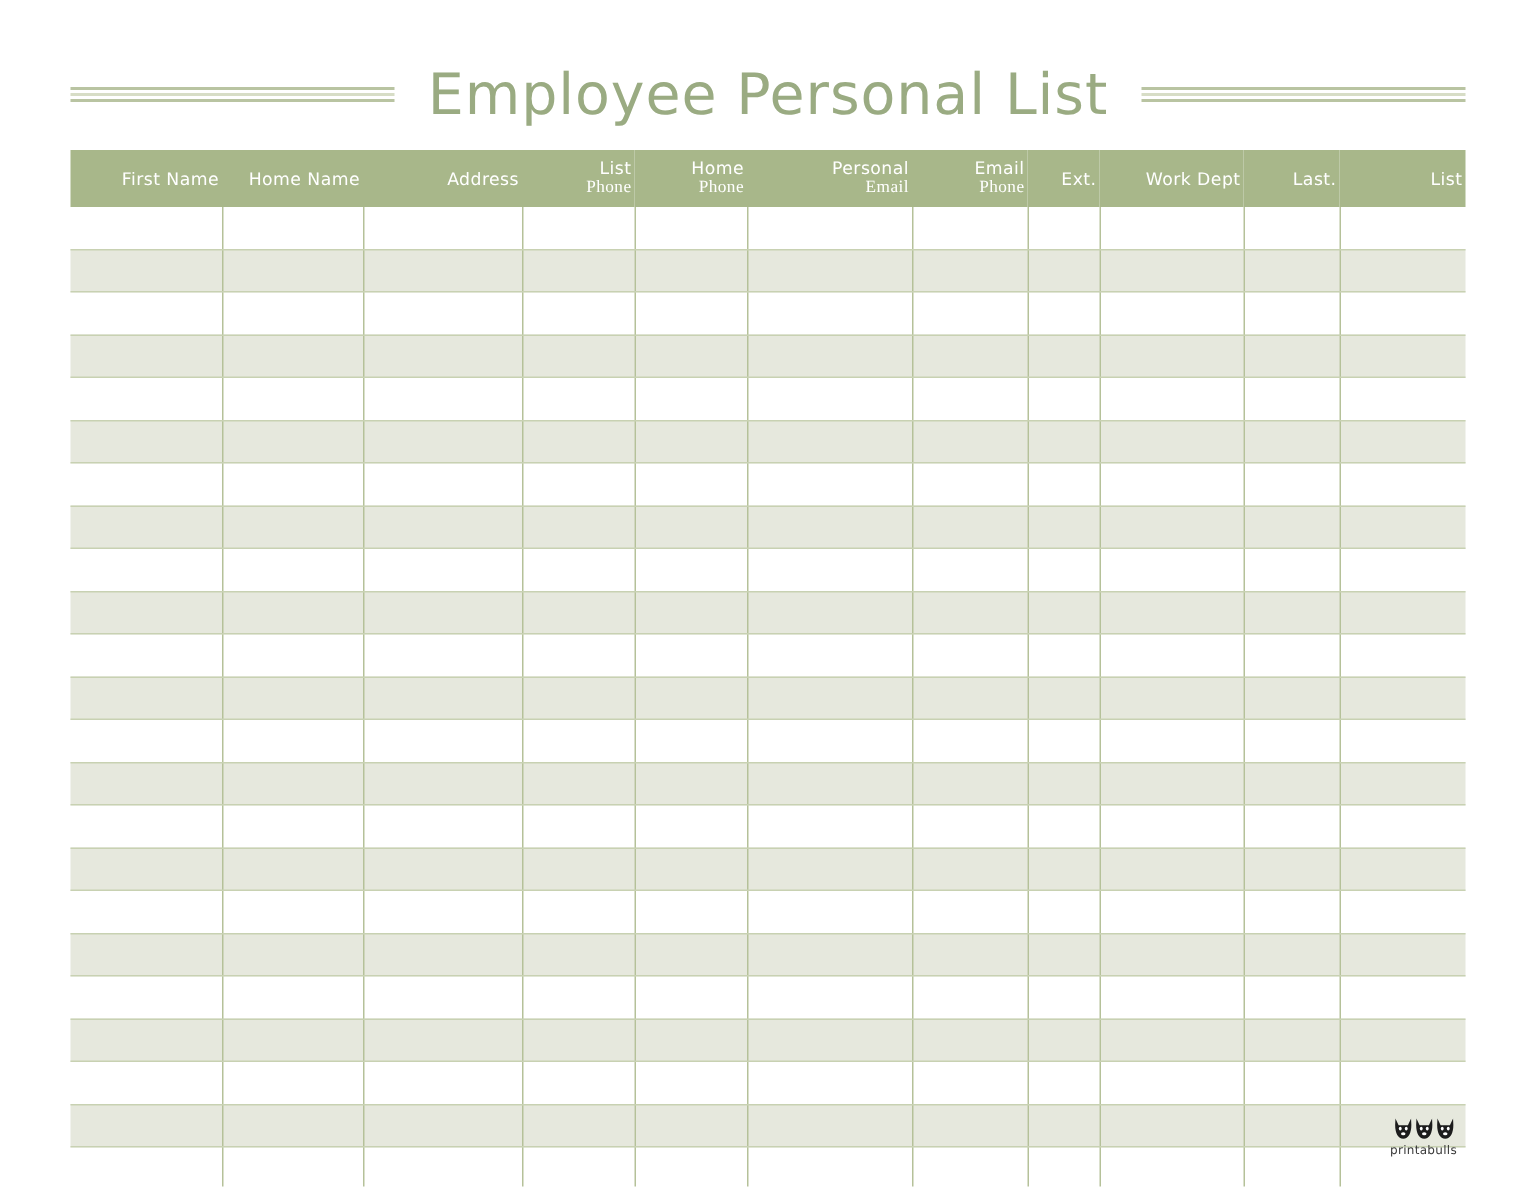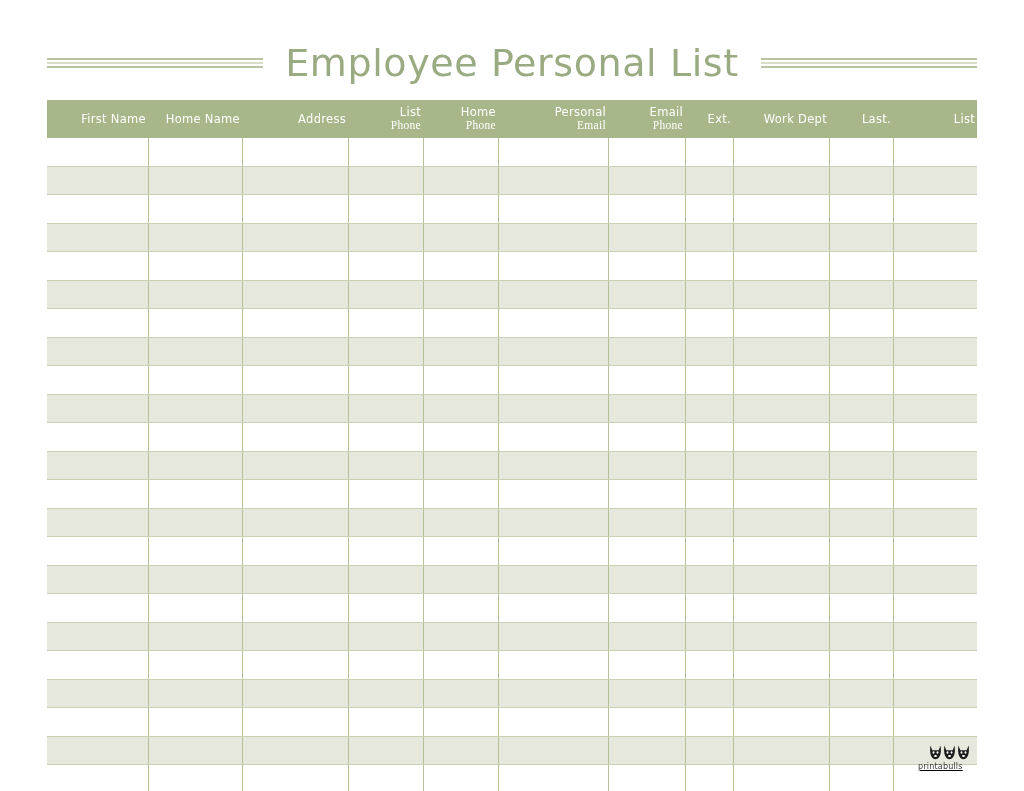--- a/index.html
+++ b/index.html
@@ -116,22 +116,22 @@
   table.contact-table tbody tr:last-child td {
     border-bottom: 1.6px solid #b5c199;
   }
 
   
   .logo {
     position: absolute;
     right: 44px;
     bottom: 20px;
     width: 62px;
+    text-align: center;
     line-height: 0;
-    text-decoration: underline;
   }
   .logo .dogs {
     display: flex;
     justify-content: center;
     align-items: flex-end;
     gap: 1px;
     height: 17px;
   }
   .logo .dogs svg { display: block; }
   .logo .wordmark {

